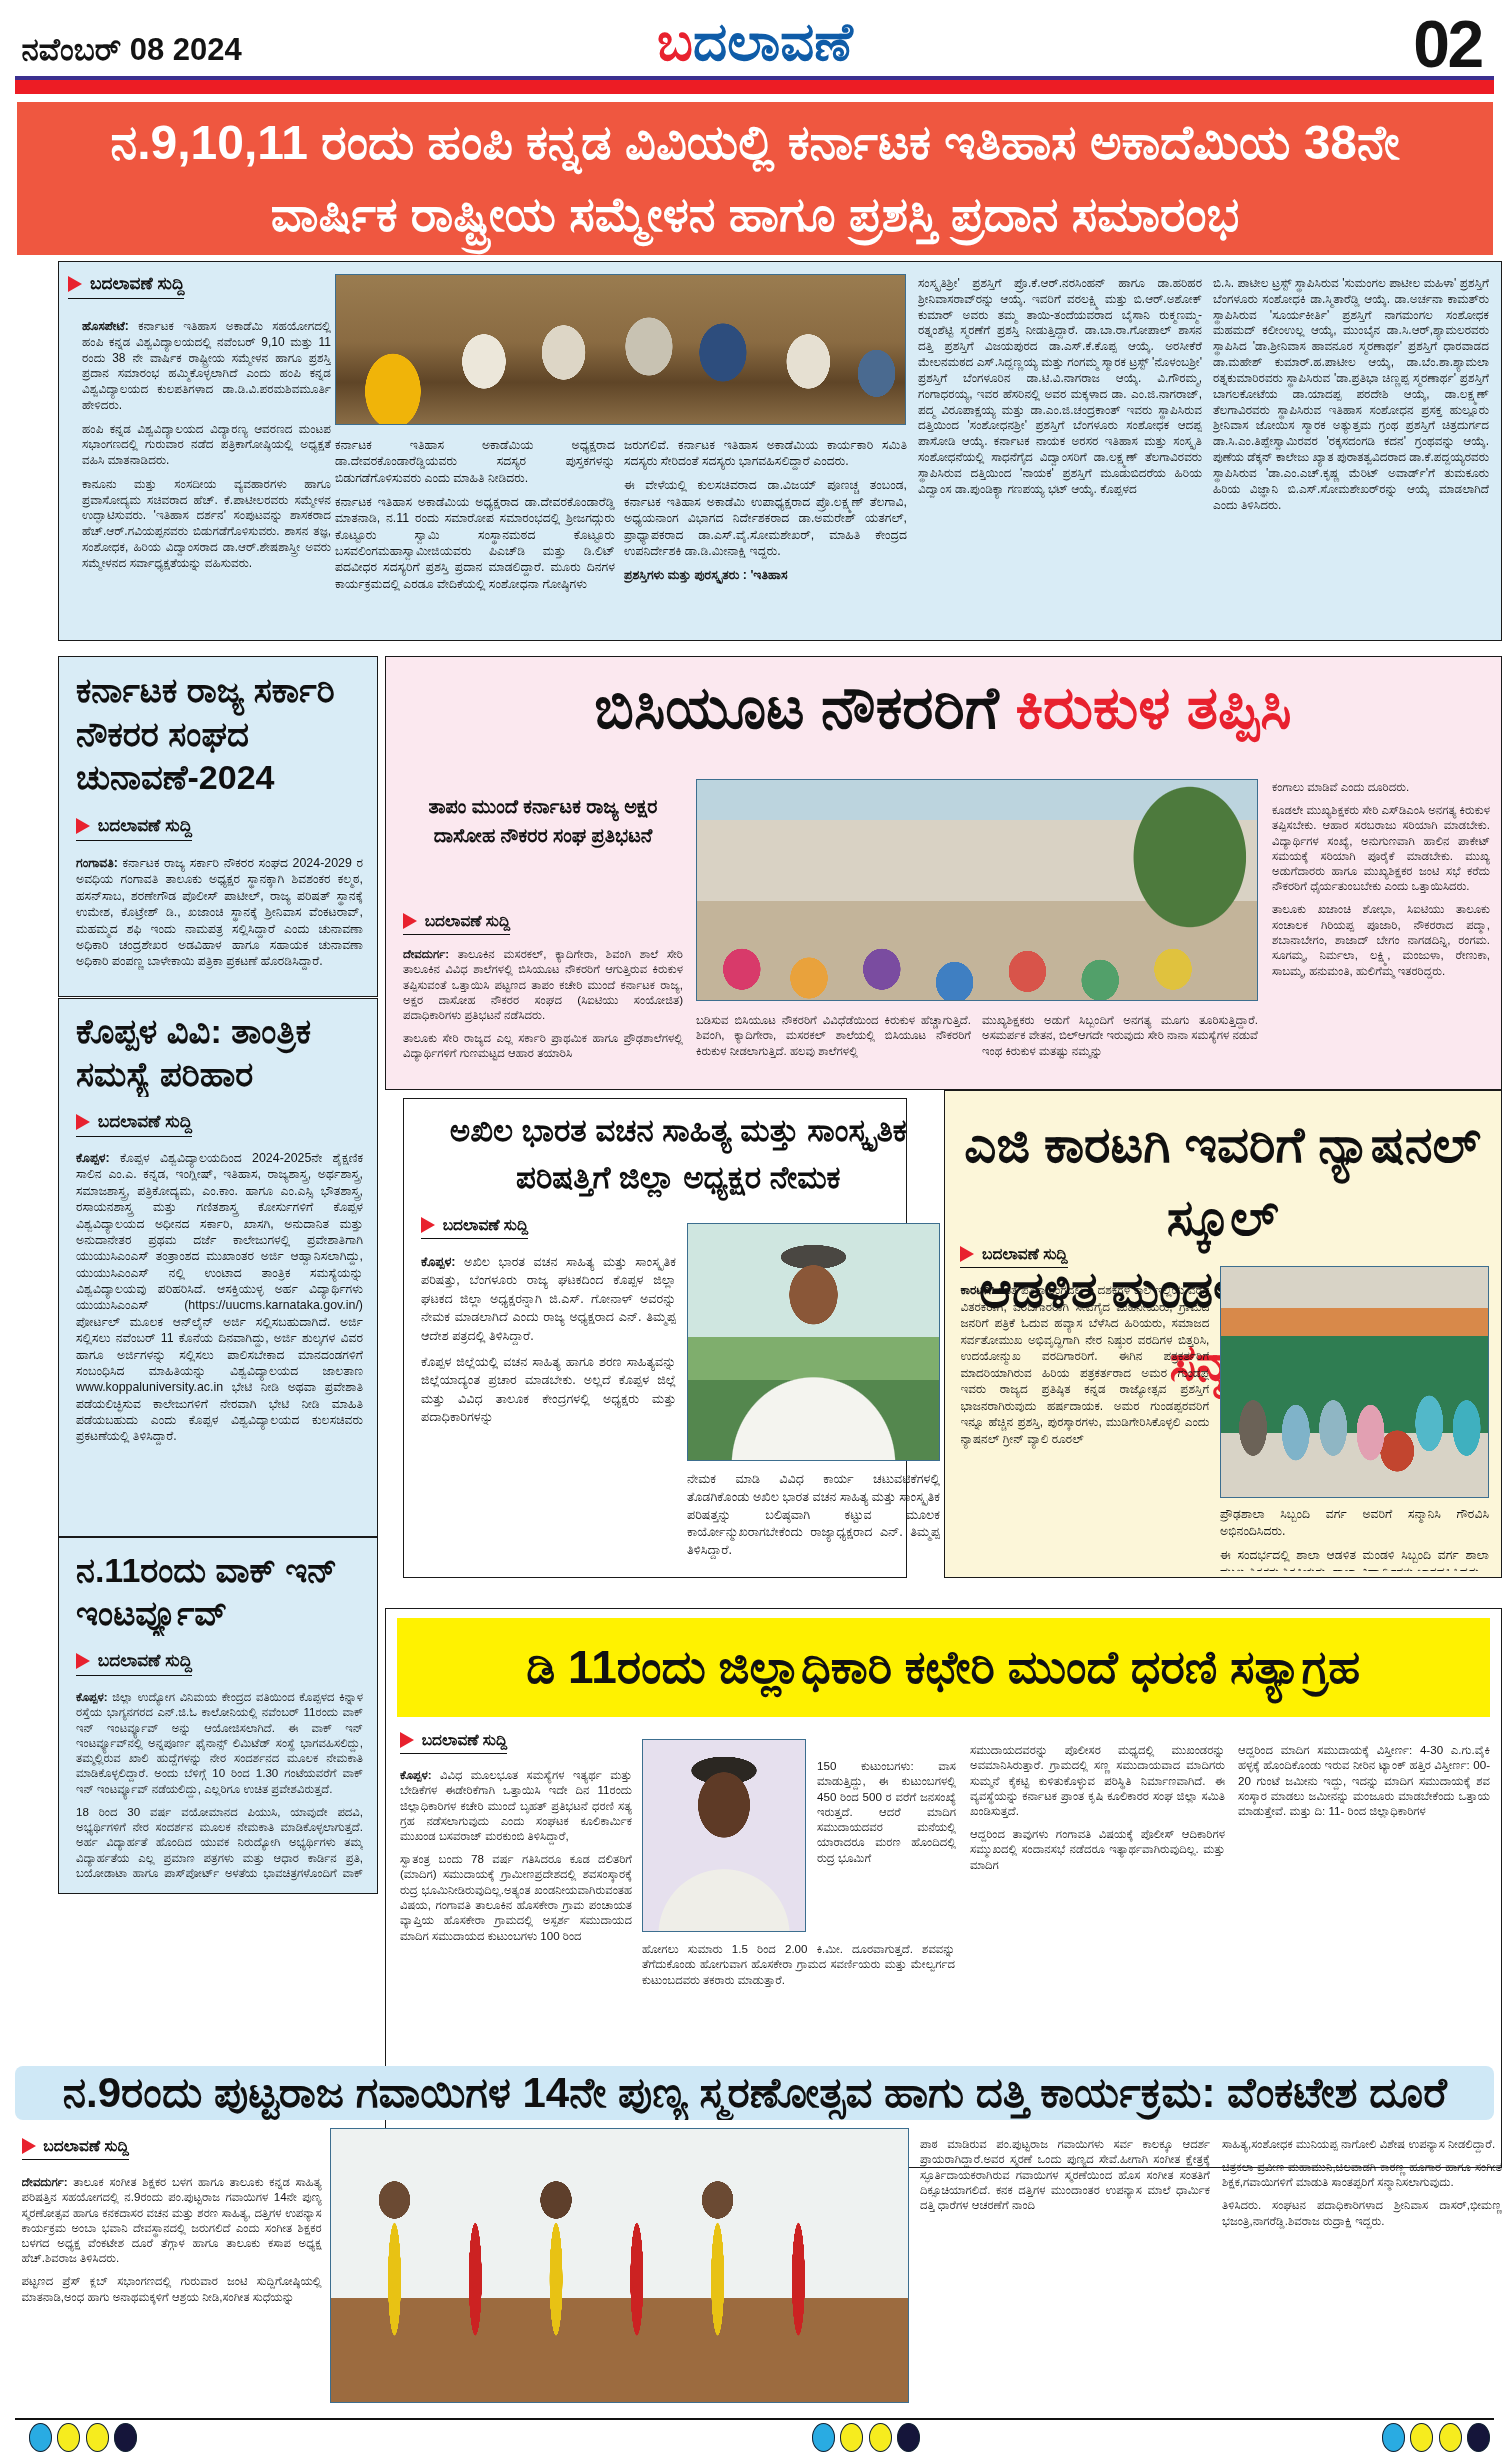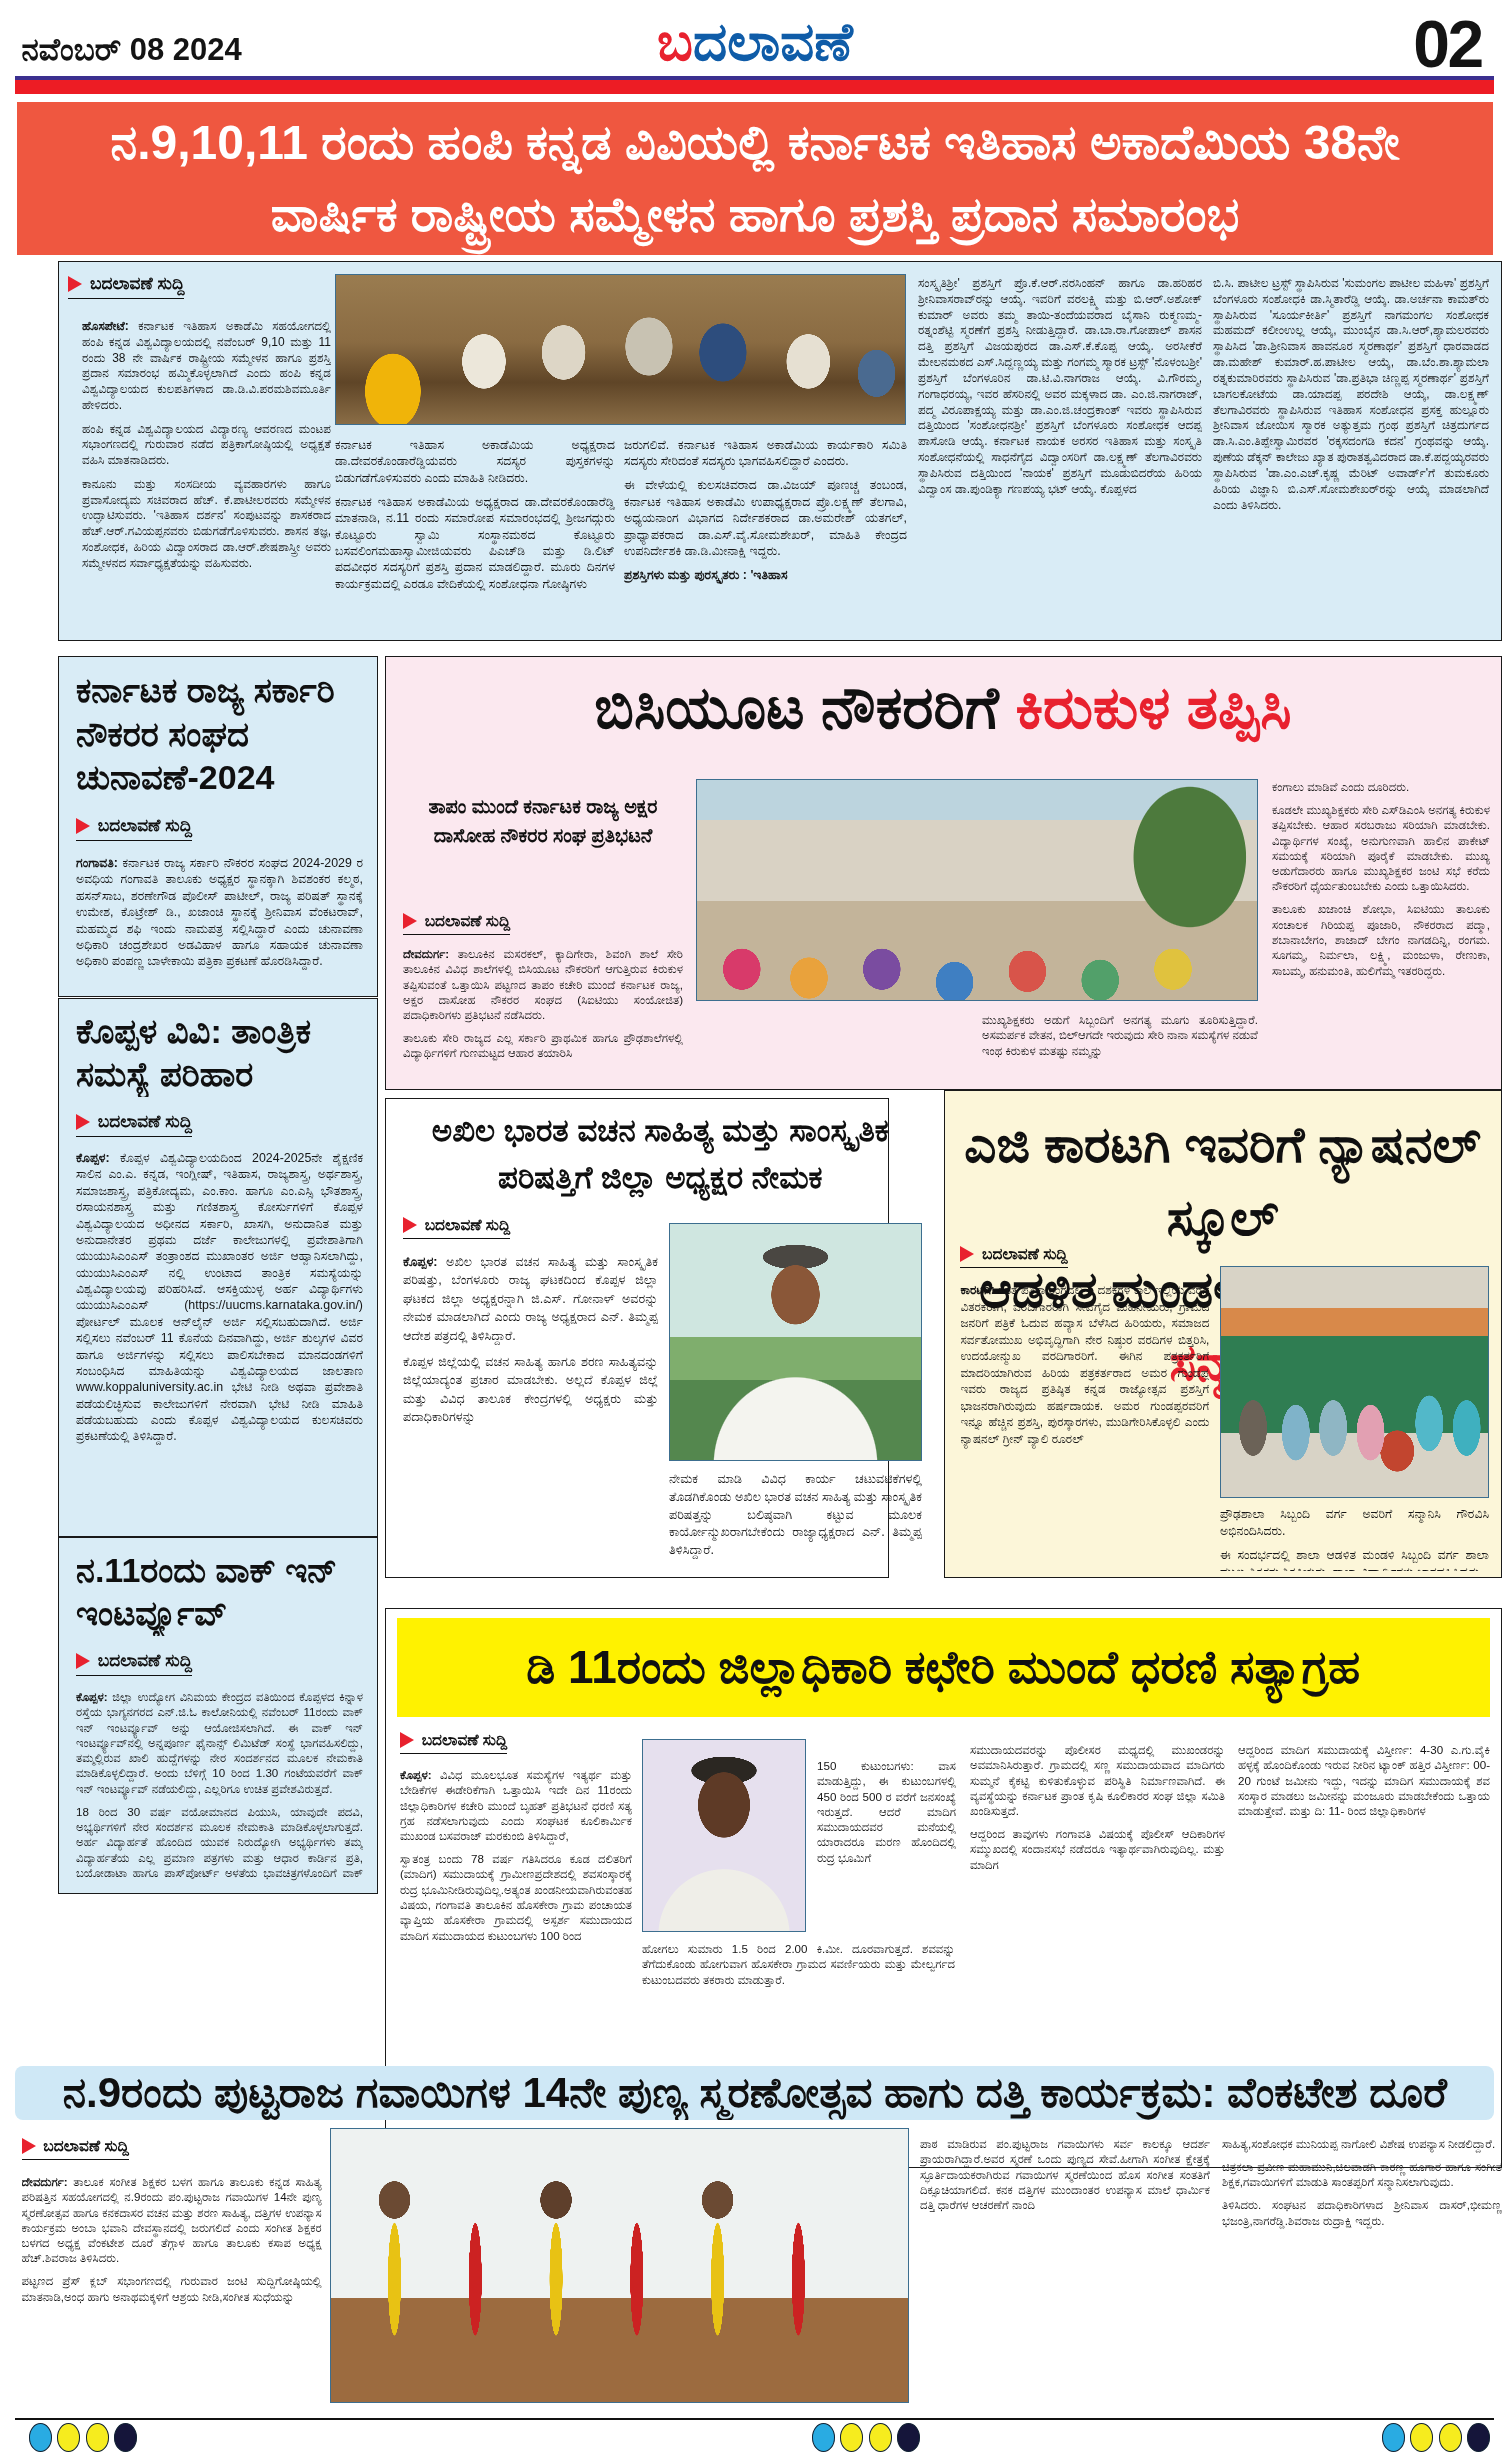--- a/index.html
+++ b/index.html
@@ -124,31 +124,34 @@
     <div class="ph" style="left:310px;top:122px;width:562px;height:222px;background:
         radial-gradient(31px 34px at 8% 86%, #d83a6a 0 60%, transparent 61%),
         radial-gradient(31px 34px at 20% 90%, #e9a23c 0 60%, transparent 61%),
         radial-gradient(31px 34px at 33% 86%, #7a4ca0 0 60%, transparent 61%),
         radial-gradient(31px 34px at 46% 92%, #3f7fc2 0 60%, transparent 61%),
         radial-gradient(31px 34px at 59% 87%, #d8544a 0 60%, transparent 61%),
         radial-gradient(31px 34px at 72% 91%, #52a06a 0 60%, transparent 61%),
         radial-gradient(31px 34px at 85% 86%, #e0c23e 0 60%, transparent 61%),
         radial-gradient(93px 116px at 88% 35%, #4d7a3d 0 60%, transparent 61%),
         linear-gradient(180deg,#bcd4de 0 18%,#d9d2c4 18% 55%,#c3b49a 55% 100%);"></div>
+    <div class="col body" style="left:310px;top:355px;width:275px;height:69px;font-size:11.6px;">
+      <p>ಬಡಿಸುವ ಬಿಸಿಯೂಟ ನೌಕರರಿಗೆ ವಿವಿಧೆಡೆಯಿಂದ ಕಿರುಕುಳ ಹೆಚ್ಚಾಗುತ್ತಿದೆ. ಶಿವಂಗಿ, ಕ್ಯಾದಿಗೇರಾ, ಮಸರಕಲ್ ಶಾಲೆಯಲ್ಲಿ ಬಿಸಿಯೂಟ ನೌಕರರಿಗೆ ಕಿರುಕುಳ ನೀಡಲಾಗುತ್ತಿದೆ. ಹಲವು ಶಾಲೆಗಳಲ್ಲಿ</p>
+    </div>
     <div class="col body" style="left:596px;top:355px;width:276px;height:69px;font-size:11.6px;">
       <p>ಮುಖ್ಯಶಿಕ್ಷಕರು ಅಡುಗೆ ಸಿಬ್ಬಂದಿಗೆ ಅನಗತ್ಯ ಮೂಗು ತೂರಿಸುತ್ತಿದ್ದಾರೆ. ಅಸಮರ್ಪಕ ವೇತನ, ಬಿಲ್‌ಆಗದೇ ಇರುವುದು ಸೇರಿ ನಾನಾ ಸಮಸ್ಯೆಗಳ ನಡುವೆ ಇಂಥ ಕಿರುಕುಳ ಮತಷ್ಟು ನಮ್ಮನ್ನು</p>
     </div>
     <div class="col body" style="left:886px;top:122px;width:218px;height:303px;font-size:11.6px;">
       <p>ಕಂಗಾಲು ಮಾಡಿವೆ ಎಂದು ದೂರಿದರು.</p>
       <p>ಕೂಡಲೇ ಮುಖ್ಯಶಿಕ್ಷಕರು ಸೇರಿ ಎಸ್‌ಡಿಎಂಸಿ ಅನಗತ್ಯ ಕಿರುಕುಳ ತಪ್ಪಿಸಬೇಕು. ಆಹಾರ ಸರಬರಾಜು ಸರಿಯಾಗಿ ಮಾಡಬೇಕು. ವಿದ್ಯಾರ್ಥಿಗಳ ಸಂಖ್ಯೆ, ಅನುಗುಣವಾಗಿ ಹಾಲಿನ ಪಾಕೇಟ್ ಸಮಯಕ್ಕೆ ಸರಿಯಾಗಿ ಪೂರೈಕೆ ಮಾಡಬೇಕು. ಮುಖ್ಯ ಅಡುಗೆದಾರರು ಹಾಗೂ ಮುಖ್ಯಶಿಕ್ಷಕರ ಜಂಟಿ ಸಭೆ ಕರೆದು ನೌಕರರಿಗೆ ಧೈರ್ಯತುಂಬಬೇಕು ಎಂದು ಒತ್ತಾಯಿಸಿದರು.</p>
       <p>ತಾಲೂಕು ಖಜಾಂಚಿ ಶೋಭಾ, ಸಿಐಟಿಯು ತಾಲೂಕು ಸಂಚಾಲಕ ಗಿರಿಯಪ್ಪ ಪೂಜಾರಿ, ನೌಕರರಾದ ಪದ್ಮಾ, ಶಬಾನಾಬೇಗಂ, ಶಾಜಾದ್ ಬೇಗಂ ನಾಗಡದಿನ್ನಿ, ರಂಗಮ. ಸೂಗಮ್ಮ, ನಿರ್ಮಲಾ, ಲಕ್ಷ್ಮಿ, ಮಂಜುಳಾ, ರೇಣುಕಾ, ಸಾಬಮ್ಮ, ಹನುಮಂತಿ, ಹುಲಿಗೆಮ್ಮ ಇತರರಿದ್ದರು.</p>
     </div>
   </div>
 
-  <div class="art" style="left:385px;top:1098px;width:504px;height:480px;background:#ffffff;">
+  <div class="art" style="left:403px;top:1098px;width:504px;height:480px;background:#ffffff;">
     <div class="col hl center" style="left:10.8px;top:9.3px;width:527px;font-size:31px;line-height:1.5;">
       <div>ಅಖಿಲ ಭಾರತ ವಚನ ಸಾಹಿತ್ಯ ಮತ್ತು ಸಾಂಸ್ಕೃತಿಕ</div>
       <div>ಪರಿಷತ್ತಿಗೆ ಜಿಲ್ಲಾ ಅಧ್ಯಕ್ಷರ ನೇಮಕ</div>
     </div>
     <div class="byline" style="left:17px;top:117px;font-size:15.4px;">
       <span class="tri"></span>
       <span>ಬದಲಾವಣೆ ಸುದ್ದಿ</span>
     </div>
     <div class="col body" style="left:17px;top:154px;width:255px;height:309px;font-size:12.7px;line-height:1.45;">
       <p><span class="dl">ಕೊಪ್ಪಳ:</span> <span>ಅಖಿಲ ಭಾರತ ವಚನ ಸಾಹಿತ್ಯ ಮತ್ತು ಸಾಂಸ್ಕೃತಿಕ ಪರಿಷತ್ತು, ಬೆಂಗಳೂರು ರಾಜ್ಯ ಘಟಕದಿಂದ ಕೊಪ್ಪಳ ಜಿಲ್ಲಾ ಘಟಕದ ಜಿಲ್ಲಾ ಅಧ್ಯಕ್ಷರನ್ನಾಗಿ ಜಿ.ಎಸ್. ಗೋನಾಳ್ ಅವರನ್ನು ನೇಮಕ ಮಾಡಲಾಗಿದೆ ಎಂದು ರಾಜ್ಯ ಅಧ್ಯಕ್ಷರಾದ ಎನ್. ತಿಮ್ಮಪ್ಪ ಆದೇಶ ಪತ್ರದಲ್ಲಿ ತಿಳಿಸಿದ್ದಾರೆ.</span></p>

